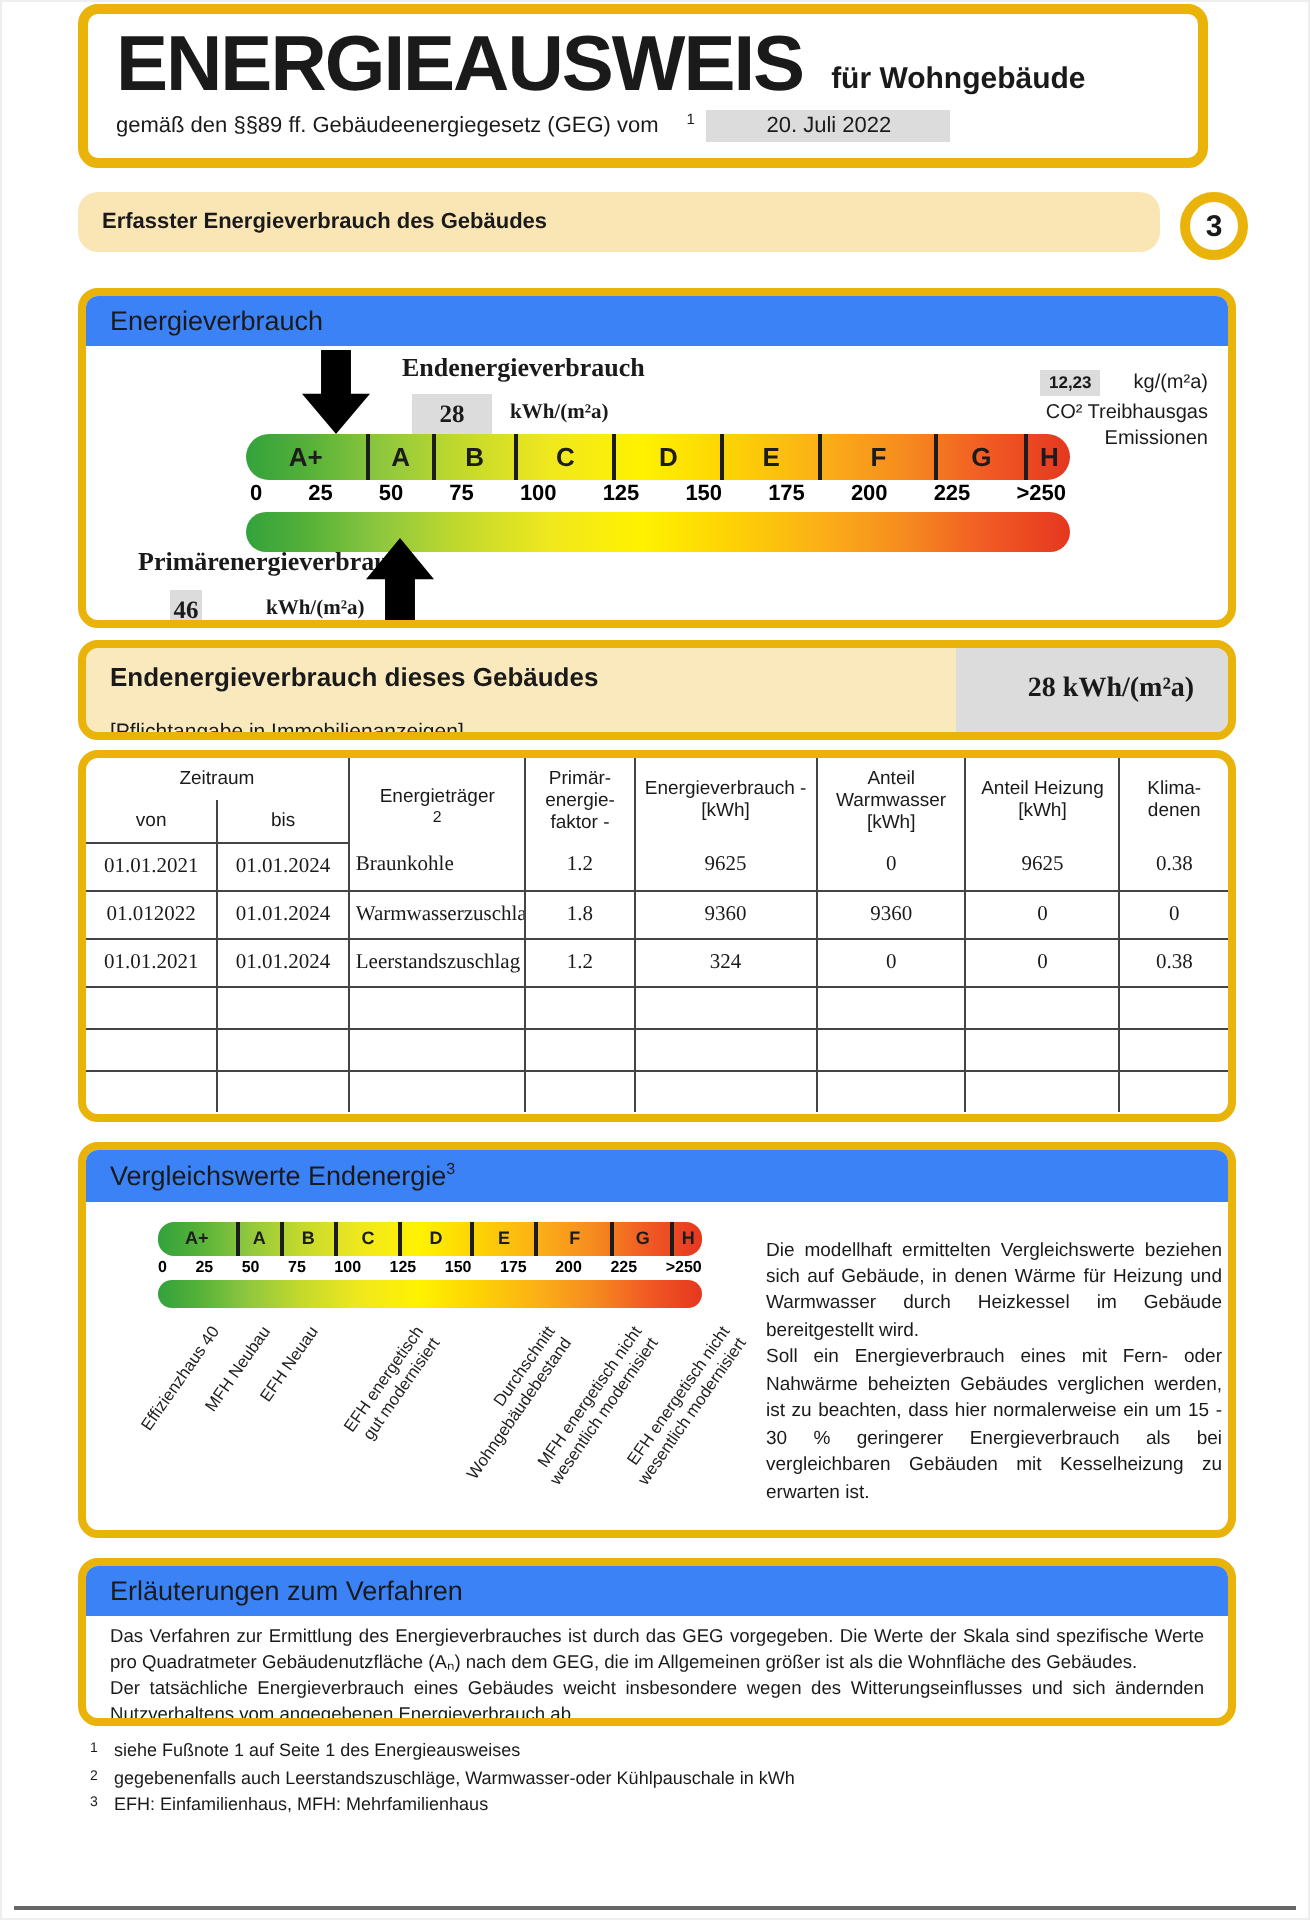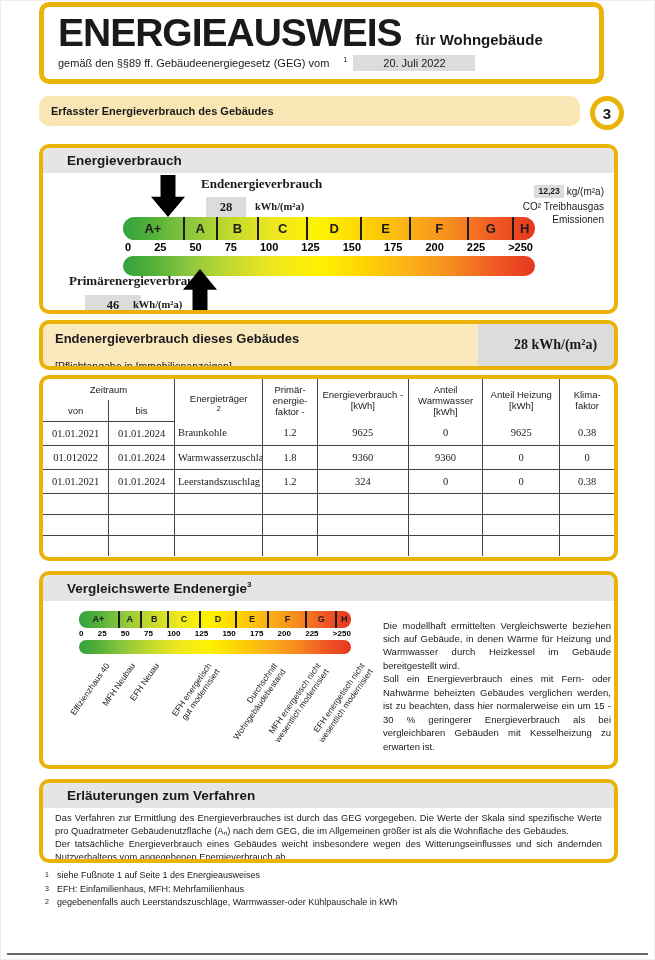--- a/index.html
+++ b/index.html
@@ -18,40 +18,40 @@
 
   
   .band-row { position:absolute; left:38px; top:95px; width:585px; display:flex; }
   .band { flex:1; background:#FAE6B4; border-radius:10px; height:30px; display:flex; align-items:center;
     padding-left:12px; font-size:11px; font-weight:700; }
   .page-circle { width:34px; height:34px; border:5px solid #E9B30A; border-radius:50%; background:#fff;
     margin-left:10px; display:flex; align-items:center; justify-content:center; font-size:15px; font-weight:700; }
 
   
   .gbox { position:absolute; left:38px; width:579px; border:4px solid #E9B30A; border-radius:10px; background:#fff; overflow:hidden; }
-  .sec-head { background:#e5e5e5; padding:5px 24px; font-size:13.5px; font-weight:700; }
+  .sec-head { background:#3b82f6; padding:5px 12px; font-size:13.5px; font-weight:400; }
   .sec-head sup { font-size:8px; }
 
   
   #ev-box { top:143px; height:170px; }
   .ev-content { position:relative; height:139px; }
   .serifb { font-family:"Liberation Serif",serif; font-weight:700; }
   .val-box { background:#DCDCDC; text-align:center; font-family:"Liberation Serif",serif; font-weight:700; }
   .arrow-down, .arrow-up { position:absolute; background:#000; }
   .arrow-down { clip-path:polygon(28% 0,72% 0,72% 52%,100% 52%,50% 100%,0 52%,28% 52%); }
   .arrow-up { clip-path:polygon(50% 0,100% 48%,72% 48%,72% 100%,28% 100%,28% 48%,0 48%); }
   #ev-arrow-down { left:108px; top:2px; width:34px; height:42px; }
   #ev-label-end { position:absolute; left:158px; top:3px; font-size:13px; }
   #ev-val-end { position:absolute; left:163px; top:24px; width:40px; height:20px; font-size:12.5px; line-height:20px; }
   #ev-unit-end { position:absolute; left:212px; top:28px; font-size:10.5px; }
   .co2-block { position:absolute; right:10px; top:12px; width:130px; text-align:right; font-size:10px; line-height:1.3; }
-  .co2-row1 { display:flex; justify-content:flex-end; align-items:center; gap:3px; margin-bottom:2px; }
+  .co2-row1 { display:flex; justify-content:flex-end; align-items:center; gap:17px; margin-bottom:2px; }
   .co2-val { background:#DCDCDC; font-size:8.5px; font-weight:700; padding:1px 4px; font-family:"Liberation Sans",sans-serif; }
   #ev-label-pri { position:absolute; left:26px; top:100px; font-size:13px; }
-  #ev-val-pri { position:absolute; left:42px; top:122px; width:56px; height:20px; font-size:12.5px; line-height:20px; }
+  #ev-val-pri { position:absolute; left:42px; top:122px; width:16px; height:20px; font-size:12.5px; line-height:20px; }
   #ev-unit-pri { position:absolute; left:90px; top:126px; font-size:10.5px; }
   #ev-arrow-up { left:140px; top:96px; width:34px; height:43px; }
 
   
   .scale { position:absolute; }
   #scale-big { left:80px; top:44px; width:412px; }
   .letters { display:flex; width:100%; border-radius:12px; overflow:hidden;
     background:linear-gradient(to right,#33a23d 0%,#52b038 7%,#8cc63f 16%,#c2d92d 26%,#f0e81e 37%,#fff200 48%,#fdd204 59%,#fbaf17 70%,#f68b1f 80%,#f15a24 90%,#e5371f 100%); }
   .letters span { display:flex; align-items:center; justify-content:center; font-weight:700; color:#1c1c1c; }
   .letters span:not(:last-child){ border-right:2px solid #1c1c1c; }
@@ -211,21 +211,21 @@
 energie-
 faktor -</th>
           <th rowspan="2" class="cw4">Energieverbrauch -
 [kWh]</th>
           <th rowspan="2" class="cw5">Anteil
 Warmwasser
 [kWh]</th>
           <th rowspan="2" class="cw6">Anteil Heizung
 [kWh]</th>
           <th rowspan="2" class="cw7">Klima-
-faktor</th>
+denen</th>
         </tr>
         <tr class="h2">
           <th class="cw0 spanhead">von</th>
           <th class="cw1 spanhead">bis</th>
         </tr>
       </thead>
       <tbody>
         <tr>
           <td>01.01.2021</td>
           <td>01.01.2024</td>
@@ -365,23 +365,23 @@
       <p>Der tatsächliche Energieverbrauch eines Gebäudes weicht insbesondere wegen des Witterungseinflusses und sich ändernden Nutzverhaltens vom angegebenen Energieverbrauch ab.</p>
     </div>
   </div>
 
   <div class="footnotes">
     <div>
       <sup>1</sup>
       <span>siehe Fußnote 1 auf Seite 1 des Energieausweises</span>
     </div>
     <div>
+      <sup>2</sup>
+      <span>gegebenenfalls auch Leerstandszuschläge, Warmwasser-oder Kühlpauschale in kWh</span>
+    </div>
+    <div>
       <sup>3</sup>
       <span>EFH: Einfamilienhaus, MFH: Mehrfamilienhaus</span>
     </div>
-    <div>
-      <sup>2</sup>
-      <span>gegebenenfalls auch Leerstandszuschläge, Warmwasser-oder Kühlpauschale in kWh</span>
-    </div>
   </div>
 
   <div class="bottom-line"></div>
 </div>
 
 </body></html>

